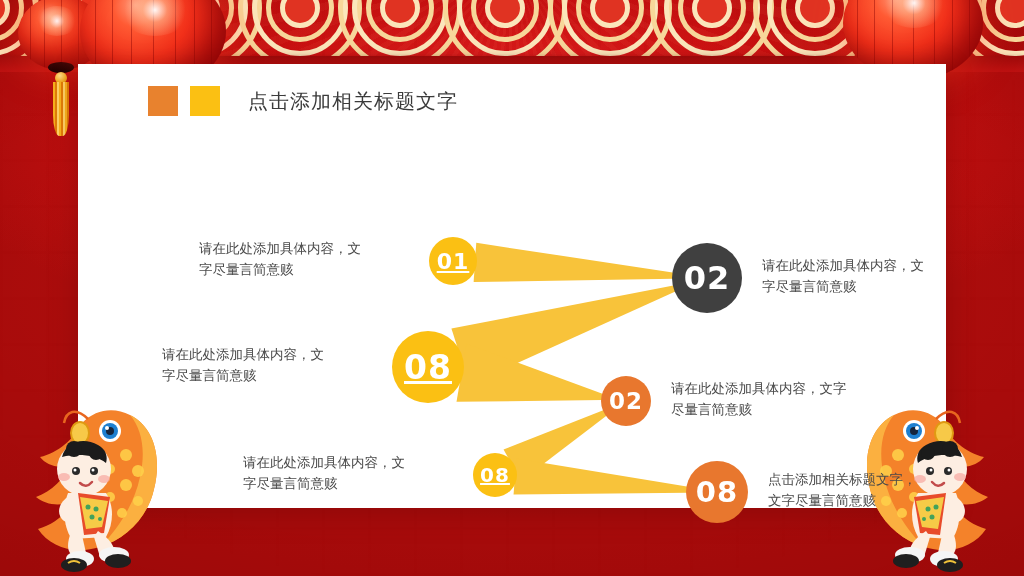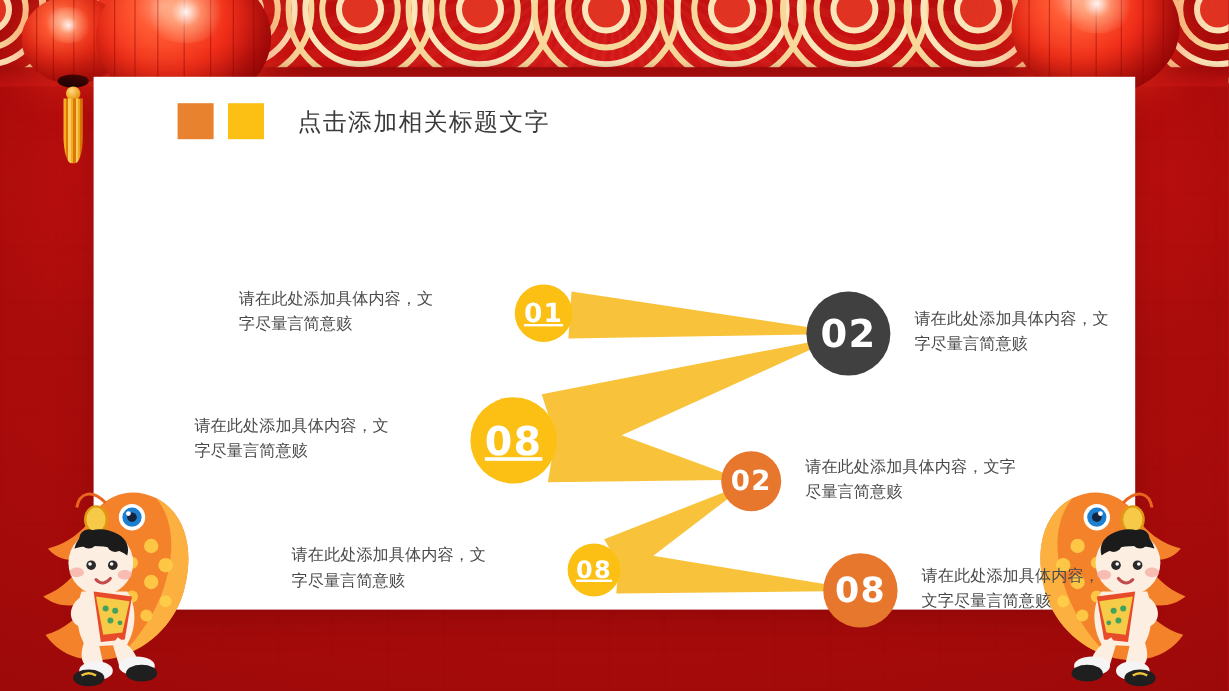--- a/index.html
+++ b/index.html
@@ -321,21 +321,21 @@
           <div class="note left" style="right: 537px; top: 175px; width: 210px; text-align: left;">请在此处添加具体内容，文
 字尽量言简意赅</div>
           <div class="note right" style="left: 684px; top: 192px; width: 215px;">请在此处添加具体内容，文
 字尽量言简意赅</div>
           <div class="note left" style="right: 574px; top: 281px; width: 210px; text-align: left;">请在此处添加具体内容，文
 字尽量言简意赅</div>
           <div class="note right" style="left: 593px; top: 315px; width: 215px;">请在此处添加具体内容，文字
 尽量言简意赅</div>
           <div class="note left" style="right: 493px; top: 389px; width: 210px; text-align: left;">请在此处添加具体内容，文
 字尽量言简意赅</div>
-          <div class="note right" style="left: 690px; top: 406px; width: 215px;">请在此处添加具体内容，
+          <div class="note right" style="left: 690px; top: 406px; width: 215px;">点击添加相关标题文字，
 文字尽量言简意赅</div>
         </div>
     </div>
   </div>
 
   <div class="baby" style="left:22px; bottom:4px;">
     <svg viewBox="0 0 150 175" width="150" height="175">
 
       <path d="M108 18 C132 30 140 60 132 92 C126 120 104 142 78 150 C52 158 28 150 16 132
                C30 128 44 118 52 104 C38 110 24 108 14 100 C30 94 42 82 48 68

